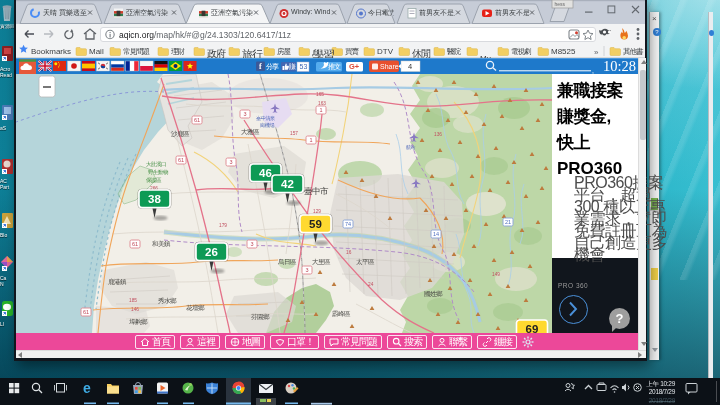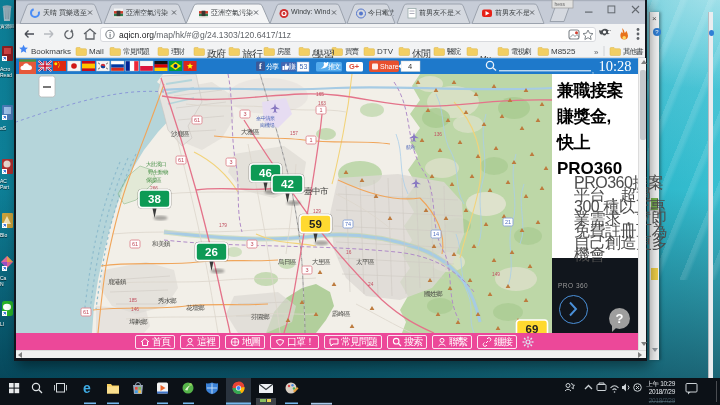--- a/index.html
+++ b/index.html
@@ -351,21 +351,21 @@
         <text x="364" y="11" font-size="7" fill="#fff">Share</text>
 <rect x="385" y="3" width="19" height="10.5" fill="#fff" stroke="#ccc" stroke-width=".5"></rect>
         <path d="M385,6 l-2.5,2.2 2.5,2.2 Z" fill="#fff"></path>
         <text x="392" y="11" font-size="7.5" fill="#333">4</text>
 
 <circle cx="474" cy="7" r="3.6" fill="none" stroke="#eaf2fa" stroke-width="1.3"></circle>
         <line x1="477" y1="9.8" x2="480" y2="12.6" stroke="#eaf2fa" stroke-width="1.4"></line>
 <line x1="483" y1="12.8" x2="575" y2="12.8" stroke="#fff" stroke-width="1"></line>
         <text x="576" y="14.5" font-size="7" fill="#fff">,</text>
 </svg>
-<div class="abs" style="left:578px;top:-0.5px;width:42px;text-align:center;font-family:'Liberation Serif',serif;font-size:14.5px;color:#fff">10:28</div>
+<div class="abs" style="left:578px;top:-0.5px;width:42px;text-align:right;font-family:'Liberation Serif',serif;font-size:14.5px;color:#fff">10:28</div>
 </div>
 <div class="abs" id="mapbox">
 <svg width="536" height="259" viewBox="0 0 536 259" style="position:absolute;left:0;top:0">
 <defs>
 <filter id="bl">
             <feGaussianBlur stdDeviation="1.2"></feGaussianBlur>
           </filter>
 <g id="tri">
             <path d="M0,0 L2.4,4 L-2.4,4 Z" fill="#bd7b3e"></path>
           </g>

